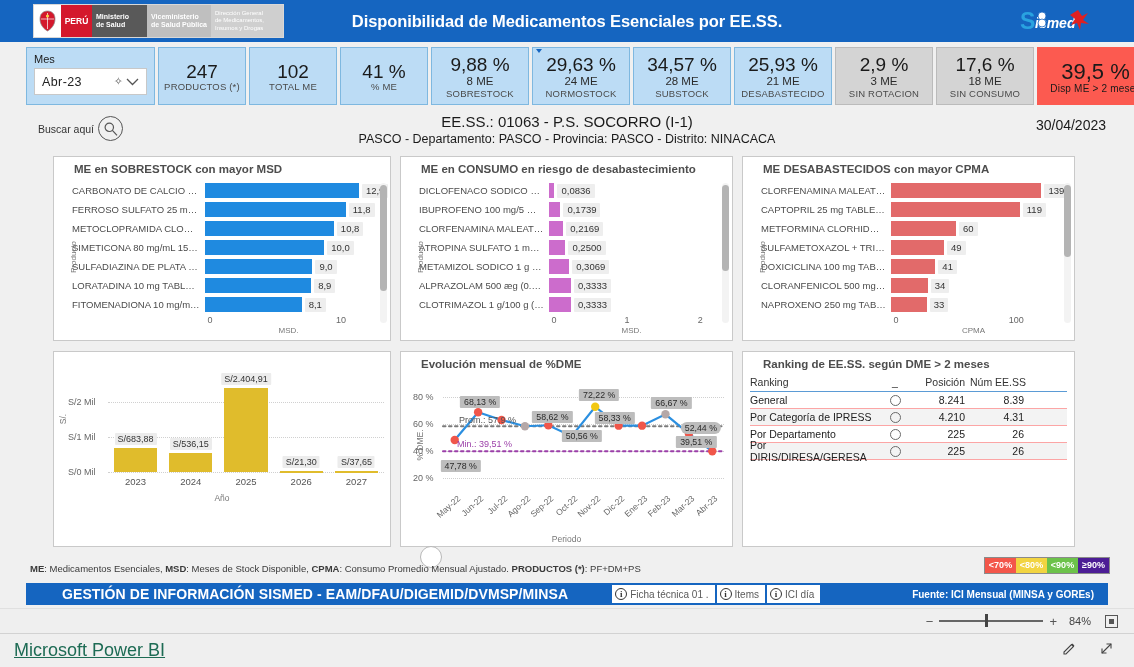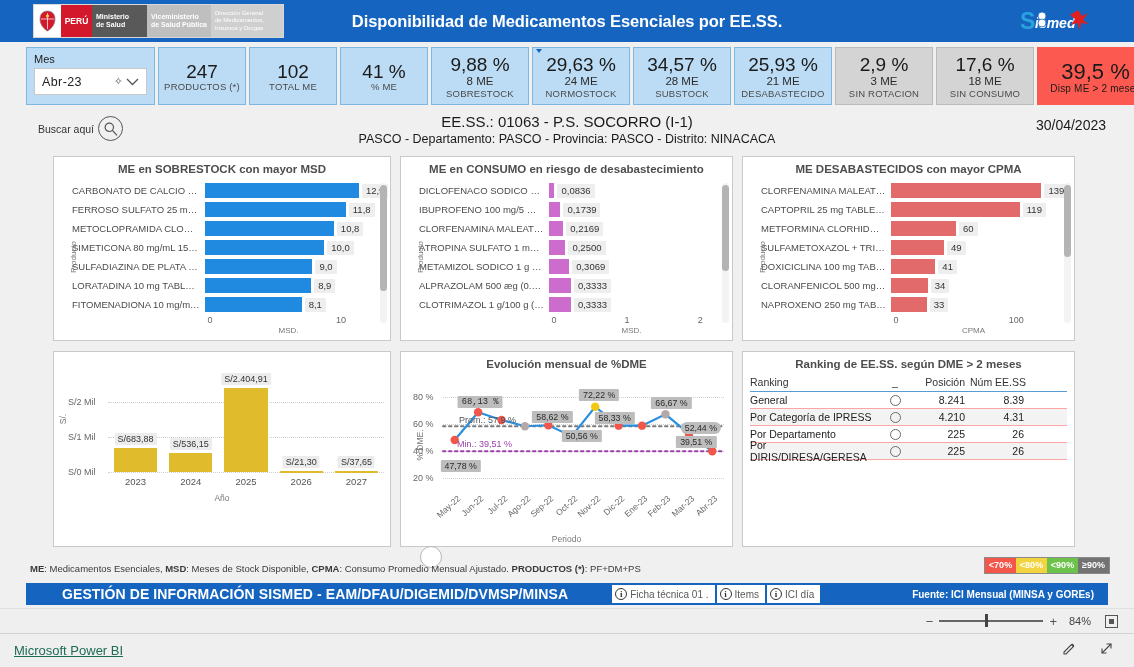--- a/index.html
+++ b/index.html
@@ -114,22 +114,22 @@
     position: absolute; right: 28px; top: 117px;
     font-size: 14px; color: #1a1a1a;
   }
 
   
   .panel {
     position: absolute; background: #ffffff;
     border: 1px solid #c9c9c9;
   }
   .panel-title {
-    text-align: center; font-size: 11.5px; font-weight: bold;
-    color: #4d4d4d; padding: 5px 4px 3px 4px; line-height: 1.25;
+    text-align: left; font-size: 11.5px; font-weight: bold;
+    color: #4d4d4d; padding: 5px 4px 3px 20px; line-height: 1.25;
   }
 
   
   .hbar-plot { position: relative; padding: 2px 0 0 0; }
   .axis-title-y {
     position: absolute; left: 3px; top: 50%; transform: translateY(-50%) rotate(-90deg);
     font-size: 8px; color: #777; white-space: nowrap; transform-origin: center;
   }
   .hbar-rows { margin-left: 18px; margin-right: 12px; }
   .hbar-row { display: flex; align-items: center; height: 19px; }
@@ -282,21 +282,21 @@
   .fit-icon:after {
     content: ""; position: absolute; left: 3px; top: 3px;
     width: 5px; height: 5px; background: #555;
   }
   .pbi-bottom {
     position: absolute; left: 0; top: 633px; width: 1134px; height: 34px;
     background: #efefef; border-top: 1px solid #d2d2d2;
     display: flex; align-items: center;
   }
   .pbi-link {
-    margin-left: 14px; font-size: 13px; color: #1d6b54;
+    margin-left: 14px; font-size: 18px; color: #1d6b54;
     text-decoration: underline;
   }
   .pbi-icons { margin-left: auto; display: flex; gap: 22px; margin-right: 20px; }
 </style>
 </head>
 <body>
 
 <div id="app">
 
   <div class="titlebar">
@@ -667,21 +667,21 @@
           <circle cx="147.37500000000003" cy="51.26722222222223" r="4.2" fill="#f0564a"></circle>
           <circle cx="170.79166666666669" cy="62.23777777777778" r="4.2" fill="#f0564a"></circle>
           <circle cx="194.20833333333334" cy="32.75611111111111" r="4.2" fill="#f2c811"></circle>
           <circle cx="217.62500000000003" cy="51.661944444444444" r="4.2" fill="#f0564a"></circle>
           <circle cx="241.04166666666669" cy="51.661944444444444" r="4.2" fill="#f0564a"></circle>
           <circle cx="264.4583333333333" cy="40.310277777777785" r="4.2" fill="#b5a8a8"></circle>
           <circle cx="287.875" cy="59.67888888888889" r="4.2" fill="#f0564a"></circle>
           <circle cx="311.2916666666667" cy="77.27805555555555" r="4.2" fill="#f0564a"></circle>
         </svg>
         <div class="lbl-box" style="left: 59.7083px; top: 86.0217px;">47,78 %</div>
-        <div class="lbl-box" style="left: 79.125px; top: 21.3231px; font-family: Liberation Mono, monospace;">68,13 %</div>
+        <div class="lbl-box" style="left: 79.125px; top: 21.3231px;">68,13 %</div>
         <div class="lbl-box" style="left: 151.375px; top: 36.2672px;">58,62 %</div>
         <div class="lbl-box" style="left: 180.792px; top: 55.2378px;">50,56 %</div>
         <div class="lbl-box" style="left: 198.208px; top: 14.7561px;">72,22 %</div>
         <div class="lbl-box" style="left: 213.625px; top: 37.6619px;">58,33 %</div>
         <div class="lbl-box" style="left: 270.458px; top: 22.3103px;">66,67 %</div>
         <div class="lbl-box" style="left: 299.875px; top: 47.6789px; border-radius: 6px;">52,44 %</div>
         <div class="lbl-box" style="left: 295.292px; top: 61.2781px;">39,51 %</div>
         <div class="prom-lbl" style="left: 58px; top: 40.2472px;">Prom.: 57,9 %</div>
         <div class="min-lbl" style="left: 56px; top: 64.2781px;">Min.: 39,51 %</div>
         <div class="xcat" style="left: 21.7083px; top: 118px; width: 36px;">May-22</div>
@@ -743,21 +743,21 @@
     </div>
   </div>
 
   <div class="pin-handle"></div>
 
   <div class="footnote" id="footnote"><b>ME</b><span>: Medicamentos Esenciales, </span><b>MSD</b><span>: Meses de Stock Disponible, </span><b>CPMA</b><span>: Consumo Promedio Mensual Ajustado. </span><b>PRODUCTOS (*)</b><span>: PF+DM+PS</span></div>
   <div class="legend-scale" id="legendscale">
       <div style="background: rgb(243, 86, 74);">&lt;70%</div>
       <div style="background: rgb(242, 212, 65);">&lt;80%</div>
       <div style="background: rgb(108, 194, 74);">&lt;90%</div>
-      <div style="background: #737373;">≥90%</div>
+      <div style="background: #4c1d95;">≥90%</div>
     </div>
 
   <div class="footerbar">
     <div class="footer-left">GESTIÓN DE INFORMACIÓN SISMED - EAM/DFAU/DIGEMID/DVMSP/MINSA</div>
     <div class="footer-btns">
       <div class="fbtn">
         <span class="info-i">i</span>
         <span>Ficha técnica 01 .</span>
       </div>
       <div class="fbtn">

